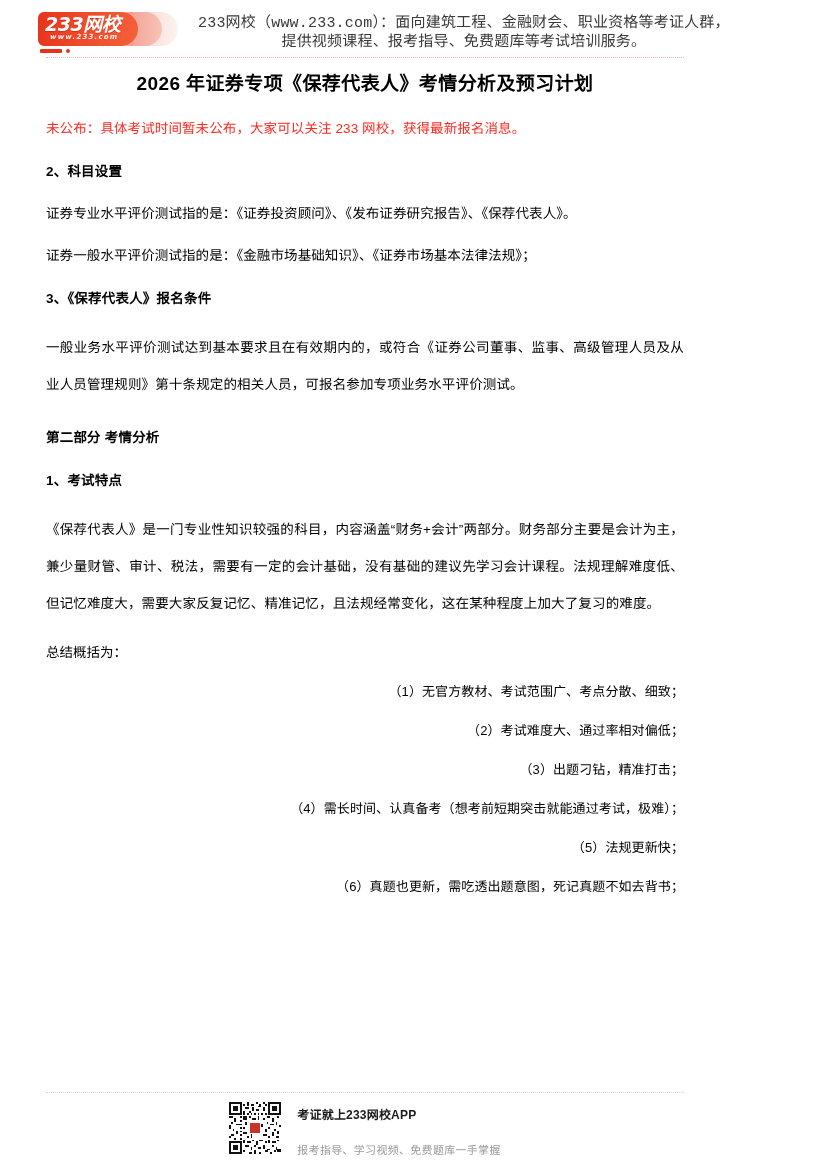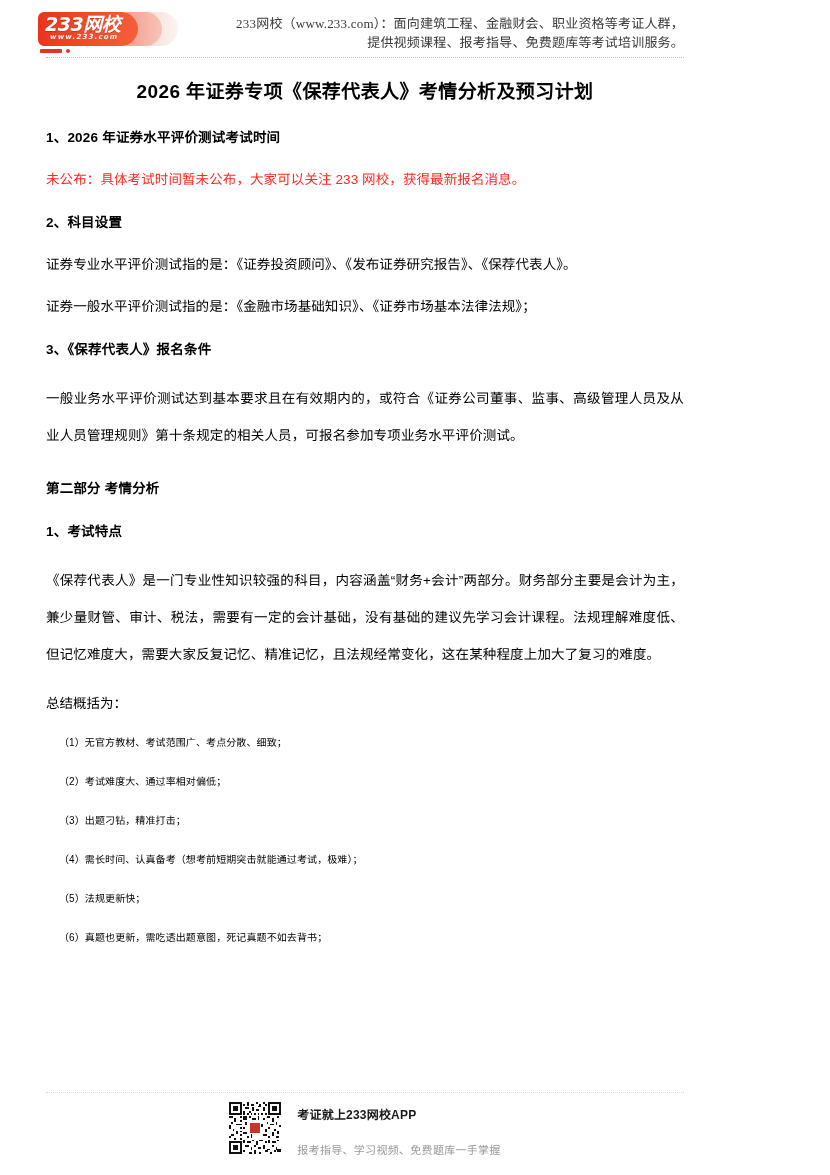--- a/index.html
+++ b/index.html
@@ -112,23 +112,23 @@
     position: absolute;
     left: 28px;
     top: 39px;
     width: 4px;
     height: 4px;
     background: #e8331c;
     border-radius: 50%;
   }
 
   .header-slogan {
-    text-align: right;
-    font-family: Liberation Serif, serif;
-    font-size: 13px;
+    text-align: center;
+    font-family: Liberation Mono, monospace;
+    font-size: 15px;
     line-height: 19px;
     color: #3a3a3a;
     padding-top: 4px;
     letter-spacing: 0.2px;
   }
   .header-slogan div { white-space: nowrap; }
 
   .header-rule {
     position: absolute;
     left: 46px;
@@ -142,21 +142,21 @@
   .content {
     padding: 0 46px;
     box-sizing: border-box;
   }
 
   .doc-title {
     text-align: center;
     font-size: 19px;
     font-weight: bold;
     color: #000;
-    margin: 20px 0 0 0;
+    margin: 12px 0 0 0;
     letter-spacing: 0.4px;
     line-height: 28px;
   }
 
   .h2 {
     font-size: 13.5px;
     font-weight: bold;
     margin: 24px 0 0 0;
     line-height: 22px;
     letter-spacing: 0.2px;
@@ -181,25 +181,26 @@
   }
   p.para {
     font-size: 13.5px;
     margin: 19px 0 0 0;
     line-height: 37px;
     letter-spacing: 0.15px;
     text-align: justify;
     text-justify: inter-ideograph;
   }
   p.listitem {
-    font-size: 10px;
+    font-size: 13px;
     margin: 17px 0 0 0;
     line-height: 22px;
     padding-left: 13px;
     letter-spacing: 0.1px;
+    text-align: right;
   }
   p.lead {
     font-size: 13.5px;
     margin: 20px 0 0 0;
     line-height: 22px;
   }
 
   
   .doc-footer {
     position: absolute;
@@ -276,21 +277,20 @@
       </div>
     </div>
     <div class="header-rule"></div>
   </div>
 
   <div class="content">
 
     <h1 class="doc-title">2026 年证券专项《保荐代表人》考情分析及预习计划</h1>
 
 
-    <h3 class="h3">1、2026 年证券水平评价测试考试时间</h3>
     <p class="body red">未公布：具体考试时间暂未公布，大家可以关注 233 网校，获得最新报名消息。</p>
 
     <h3 class="h3">2、科目设置</h3>
     <p class="body">证券专业水平评价测试指的是：《证券投资顾问》、《发布证券研究报告》、《保荐代表人》。</p>
     <p class="body">证券一般水平评价测试指的是：《金融市场基础知识》、《证券市场基本法律法规》；</p>
 
     <h3 class="h3">3、《保荐代表人》报名条件</h3>
     <p class="para">一般业务水平评价测试达到基本要求且在有效期内的，或符合《证券公司董事、监事、高级管理人员及从业人员管理规则》第十条规定的相关人员，可报名参加专项业务水平评价测试。</p>
 
     <h2 class="h2">第二部分  考情分析</h2>

